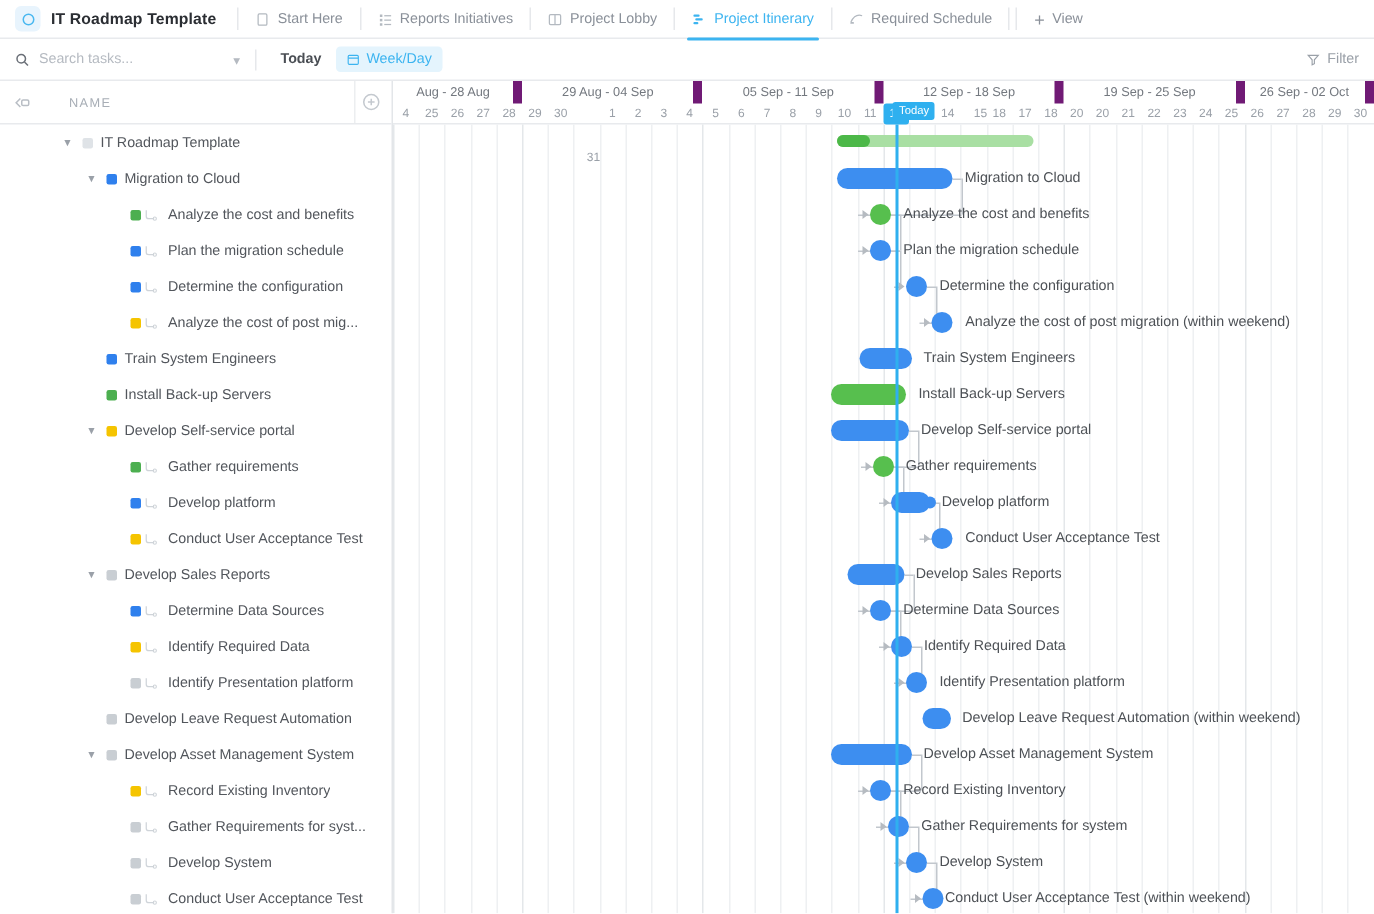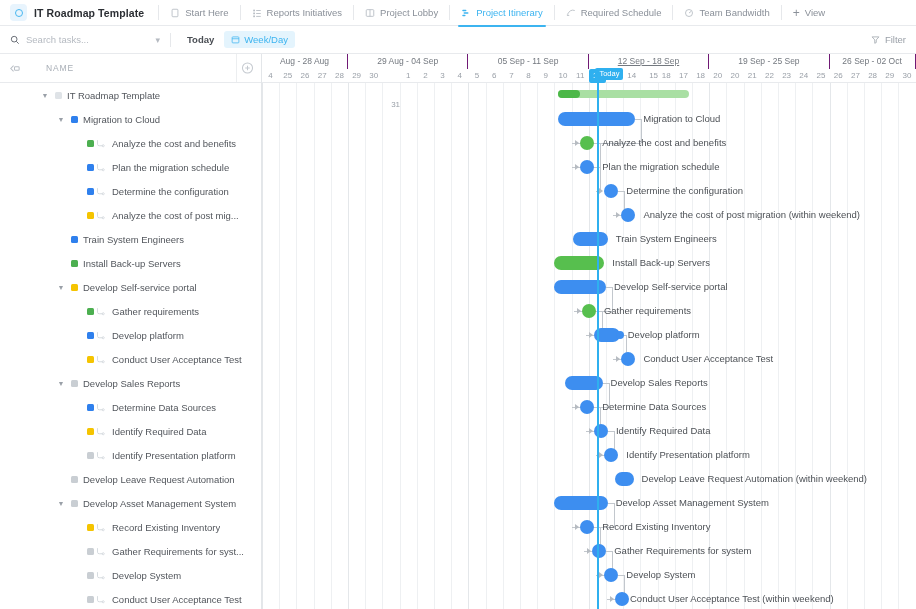--- a/index.html
+++ b/index.html
@@ -99,21 +99,21 @@
   .sq{ width:7px;height:7px;border-radius:1.5px; flex:0 0 7px; }
   .subic{ width:13px; color:#cfd4d9; display:flex;align-items:center;justify-content:center; }
   .rname{ margin-left:5px; overflow:hidden; text-overflow:ellipsis; }
 
   
   .rightpane{ flex:1; position:relative; overflow:hidden; background:#fff; }
   .gant-head{ height:29px; position:relative; border-bottom:1px solid #e8eaed; }
   .wkcell{
     position:absolute; top:0; height:15px; line-height:15px;
     text-align:center; font-size:8.5px; color:#73787f;
-    border-right:1px solid #701a75;
+    border-right:6px solid #701a75;
   }
   .daycell{
     position:absolute; top:15px; height:14px; line-height:14px;
     text-align:center; font-size:8px; color:#9aa0a8;
   }
   .daycell.tday{ color:#fff; }
   .grid{ position:absolute; top:29px; left:0; right:0; bottom:0; }
   .gcol{ position:absolute; top:0; bottom:0; width:1px; background:#eef0f2; }
   .gcol.wk{ background:#e4e7ea; }
   .todayline{
@@ -208,27 +208,20 @@
 
     <div class="tab">
       <svg width="10" height="10" viewBox="0 0 12 12">
         <path d="M1.5 8 Q5 1 10.5 3" fill="none" stroke="#b3b9c0" stroke-width="1"></path>
         <rect x="1" y="8" width="3" height="1.4" rx=".7" fill="#b3b9c0"></rect>
       </svg>
       <span>Required Schedule</span>
     </div>
     <div class="tabsep"></div>
 
-    <div class="tab">
-      <svg width="10" height="10" viewBox="0 0 12 12">
-        <circle cx="6" cy="6" r="4.2" fill="none" stroke="#b3b9c0" stroke-width="1"></circle>
-        <line x1="6" y1="6" x2="8.6" y2="4" stroke="#b3b9c0" stroke-width="1"></line>
-      </svg>
-      <span>Team Bandwidth</span>
-    </div>
     <div class="tabsep"></div>
 
     <div class="tab">
       <span class="plus">+</span>
       <span>View</span>
     </div>
   </div>
 
   <div class="toolbar">
     <div class="search">
@@ -535,21 +528,21 @@
           <div class="daycell" style="left: 172px; width: 17.2px;">3</div>
           <div class="daycell" style="left: 189.2px; width: 17.2px;">4</div>
           <div class="wkcell" style="left: 206.4px; width: 120.4px;">05 Sep - 11 Sep</div>
           <div class="daycell" style="left: 206.4px; width: 17.2px;">5</div>
           <div class="daycell" style="left: 223.6px; width: 17.2px;">6</div>
           <div class="daycell" style="left: 240.8px; width: 17.2px;">7</div>
           <div class="daycell" style="left: 258px; width: 17.2px;">8</div>
           <div class="daycell" style="left: 275.2px; width: 17.2px;">9</div>
           <div class="daycell" style="left: 292.4px; width: 17.2px;">10</div>
           <div class="daycell" style="left: 309.6px; width: 17.2px;">11</div>
-          <div class="wkcell" style="left: 326.8px; width: 120.4px; text-decoration: underline;">12 Sep - 18 Sep</div>
+          <div class="wkcell" style="left: 326.8px; width: 120.4px;">12 Sep - 18 Sep</div>
           <div class="daycell tday" style="left: 326.8px; width: 17.2px; color: rgb(255, 255, 255); background: rgb(47, 176, 239); border-radius: 2px;">12</div>
           <div class="daycell" style="left: 344px; width: 17.2px;">13</div>
           <div class="daycell" style="left: 361.2px; width: 17.2px;">14</div>
           <div class="daycell" style="left: 383px; width: 17.2px;">15</div>
           <div class="daycell" style="left: 395.6px; width: 17.2px;">18</div>
           <div class="daycell" style="left: 412.8px; width: 17.2px;">17</div>
           <div class="daycell" style="left: 430px; width: 17.2px;">18</div>
           <div class="wkcell" style="left: 447.2px; width: 120.4px;">19 Sep - 25 Sep</div>
           <div class="daycell" style="left: 447.2px; width: 17.2px;">20</div>
           <div class="daycell" style="left: 464.4px; width: 17.2px;">20</div>

